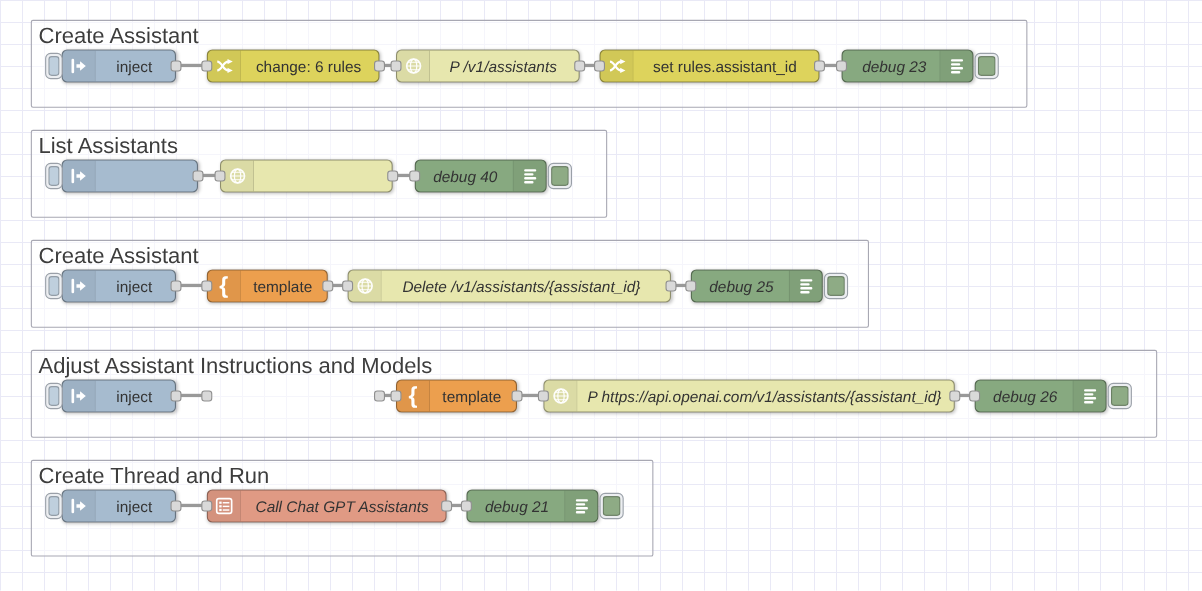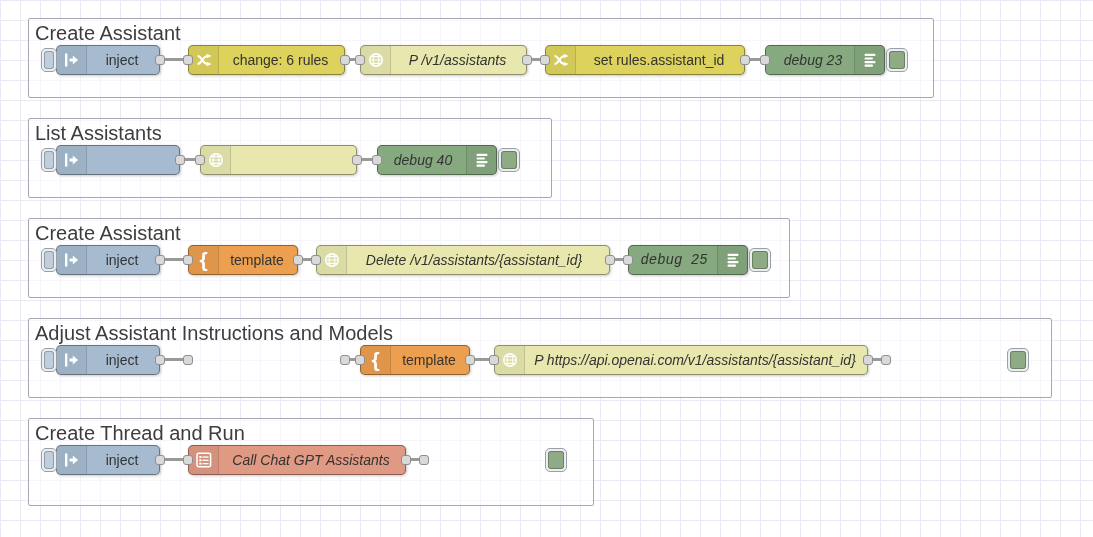--- a/index.html
+++ b/index.html
@@ -218,21 +218,21 @@
           <circle cx="9" cy="9" r="6.3" stroke="#fff" stroke-width="1.5" fill="none" opacity="0.95"></circle>
           <ellipse cx="9" cy="9" rx="2.9" ry="6.3" stroke="#fff" stroke-width="1.1" fill="none" opacity="0.95"></ellipse>
           <path d="M2.8 9h12.4M4 5.6h10M4 12.4h10" stroke="#fff" stroke-width="1.1" opacity="0.95"></path>
         </svg>
       </div>
       <div class="node-label italic" style="left: 24px; right: 2px;">Delete /v1/assistants/{assistant_id}</div>
     </div>
     <div class="port" style="left: 311px; top: 255px;"></div>
     <div class="port" style="left: 605px; top: 255px;"></div>
     <div class="wire" style="left: 610px; top: 258px; width: 18px; background: rgb(153, 153, 153);"></div>
-    <div class="node" style="left: 628px; top: 245px; width: 120px; background: rgb(135, 169, 128); font-family: Liberation Mono, monospace;">
+    <div class="node" style="left: 628px; top: 245px; width: 120px; background: rgb(135, 169, 128);">
       <div class="icon-region right">
         <svg xmlns="http://www.w3.org/2000/svg" width="18" height="18" viewBox="0 0 18 18">
           <g fill="#fff">
             <rect x="3.5" y="2.8" width="11" height="2.2" rx="1"></rect>
             <rect x="3.5" y="6.4" width="8.5" height="2.2" rx="1"></rect>
             <rect x="3.5" y="10" width="11" height="2.2" rx="1"></rect>
             <rect x="3.5" y="13.6" width="8.5" height="2.2" rx="1"></rect>
           </g>
         </svg>
       </div>
@@ -276,20 +276,33 @@
           <circle cx="9" cy="9" r="6.3" stroke="#fff" stroke-width="1.5" fill="none" opacity="0.95"></circle>
           <ellipse cx="9" cy="9" rx="2.9" ry="6.3" stroke="#fff" stroke-width="1.1" fill="none" opacity="0.95"></ellipse>
           <path d="M2.8 9h12.4M4 5.6h10M4 12.4h10" stroke="#fff" stroke-width="1.1" opacity="0.95"></path>
         </svg>
       </div>
       <div class="node-label italic" style="left: 30px; right: 2px;">P https://api.openai.com/v1/assistants/{assistant_id}</div>
     </div>
     <div class="port" style="left: 489px; top: 355px;"></div>
     <div class="port" style="left: 863px; top: 355px;"></div>
     <div class="wire" style="left: 868px; top: 358px; width: 18px; background: rgb(153, 153, 153);"></div>
+    <div class="node" style="left: 886px; top: 345px; width: 120px; background: rgb(135, 169, 128);">
+      <div class="icon-region right">
+        <svg xmlns="http://www.w3.org/2000/svg" width="18" height="18" viewBox="0 0 18 18">
+          <g fill="#fff">
+            <rect x="3.5" y="2.8" width="11" height="2.2" rx="1"></rect>
+            <rect x="3.5" y="6.4" width="8.5" height="2.2" rx="1"></rect>
+            <rect x="3.5" y="10" width="11" height="2.2" rx="1"></rect>
+            <rect x="3.5" y="13.6" width="8.5" height="2.2" rx="1"></rect>
+          </g>
+        </svg>
+      </div>
+      <div class="node-label italic" style="left: 2px; right: 30px;">debug 26</div>
+    </div>
     <div class="port" style="left: 881px; top: 355px;"></div>
     <div class="node-button" style="left: 1007px; top: 348px; width: 22px; height: 24px;">
       <div class="chip" style="background: rgb(142, 171, 133);"></div>
     </div>
     <div class="group" style="left: 28px; top: 418px; width: 566px; height: 88px;"><span class="group-label">Create Thread and Run</span></div>
     <div class="node" style="left: 56px; top: 445px; width: 104px; background: rgb(166, 187, 207);">
       <div class="icon-region left">
         <svg xmlns="http://www.w3.org/2000/svg" width="18" height="18" viewBox="0 0 18 18">
           <path d="M3.2 3.5v11" stroke="#fff" stroke-width="2.4" stroke-linecap="round"></path>
           <path d="M6.5 9h5" stroke="#fff" stroke-width="3"></path>
@@ -315,17 +328,30 @@
             <rect x="4.3" y="11.6" width="2.2" height="2"></rect>
             <rect x="7.5" y="12" width="6" height="1.3"></rect>
           </g>
         </svg>
       </div>
       <div class="node-label italic" style="left: 30px; right: 2px;">Call Chat GPT Assistants</div>
     </div>
     <div class="port" style="left: 183px; top: 455px;"></div>
     <div class="port" style="left: 401px; top: 455px;"></div>
     <div class="wire" style="left: 406px; top: 458px; width: 18px; background: rgb(153, 153, 153);"></div>
+    <div class="node" style="left: 424px; top: 445px; width: 120px; background: rgb(135, 169, 128);">
+      <div class="icon-region right">
+        <svg xmlns="http://www.w3.org/2000/svg" width="18" height="18" viewBox="0 0 18 18">
+          <g fill="#fff">
+            <rect x="3.5" y="2.8" width="11" height="2.2" rx="1"></rect>
+            <rect x="3.5" y="6.4" width="8.5" height="2.2" rx="1"></rect>
+            <rect x="3.5" y="10" width="11" height="2.2" rx="1"></rect>
+            <rect x="3.5" y="13.6" width="8.5" height="2.2" rx="1"></rect>
+          </g>
+        </svg>
+      </div>
+      <div class="node-label italic" style="left: 2px; right: 30px;">debug 21</div>
+    </div>
     <div class="port" style="left: 419px; top: 455px;"></div>
     <div class="node-button" style="left: 545px; top: 448px; width: 22px; height: 24px;">
       <div class="chip" style="background: rgb(142, 171, 133);"></div>
     </div>
   </div>
 
 </body></html>

